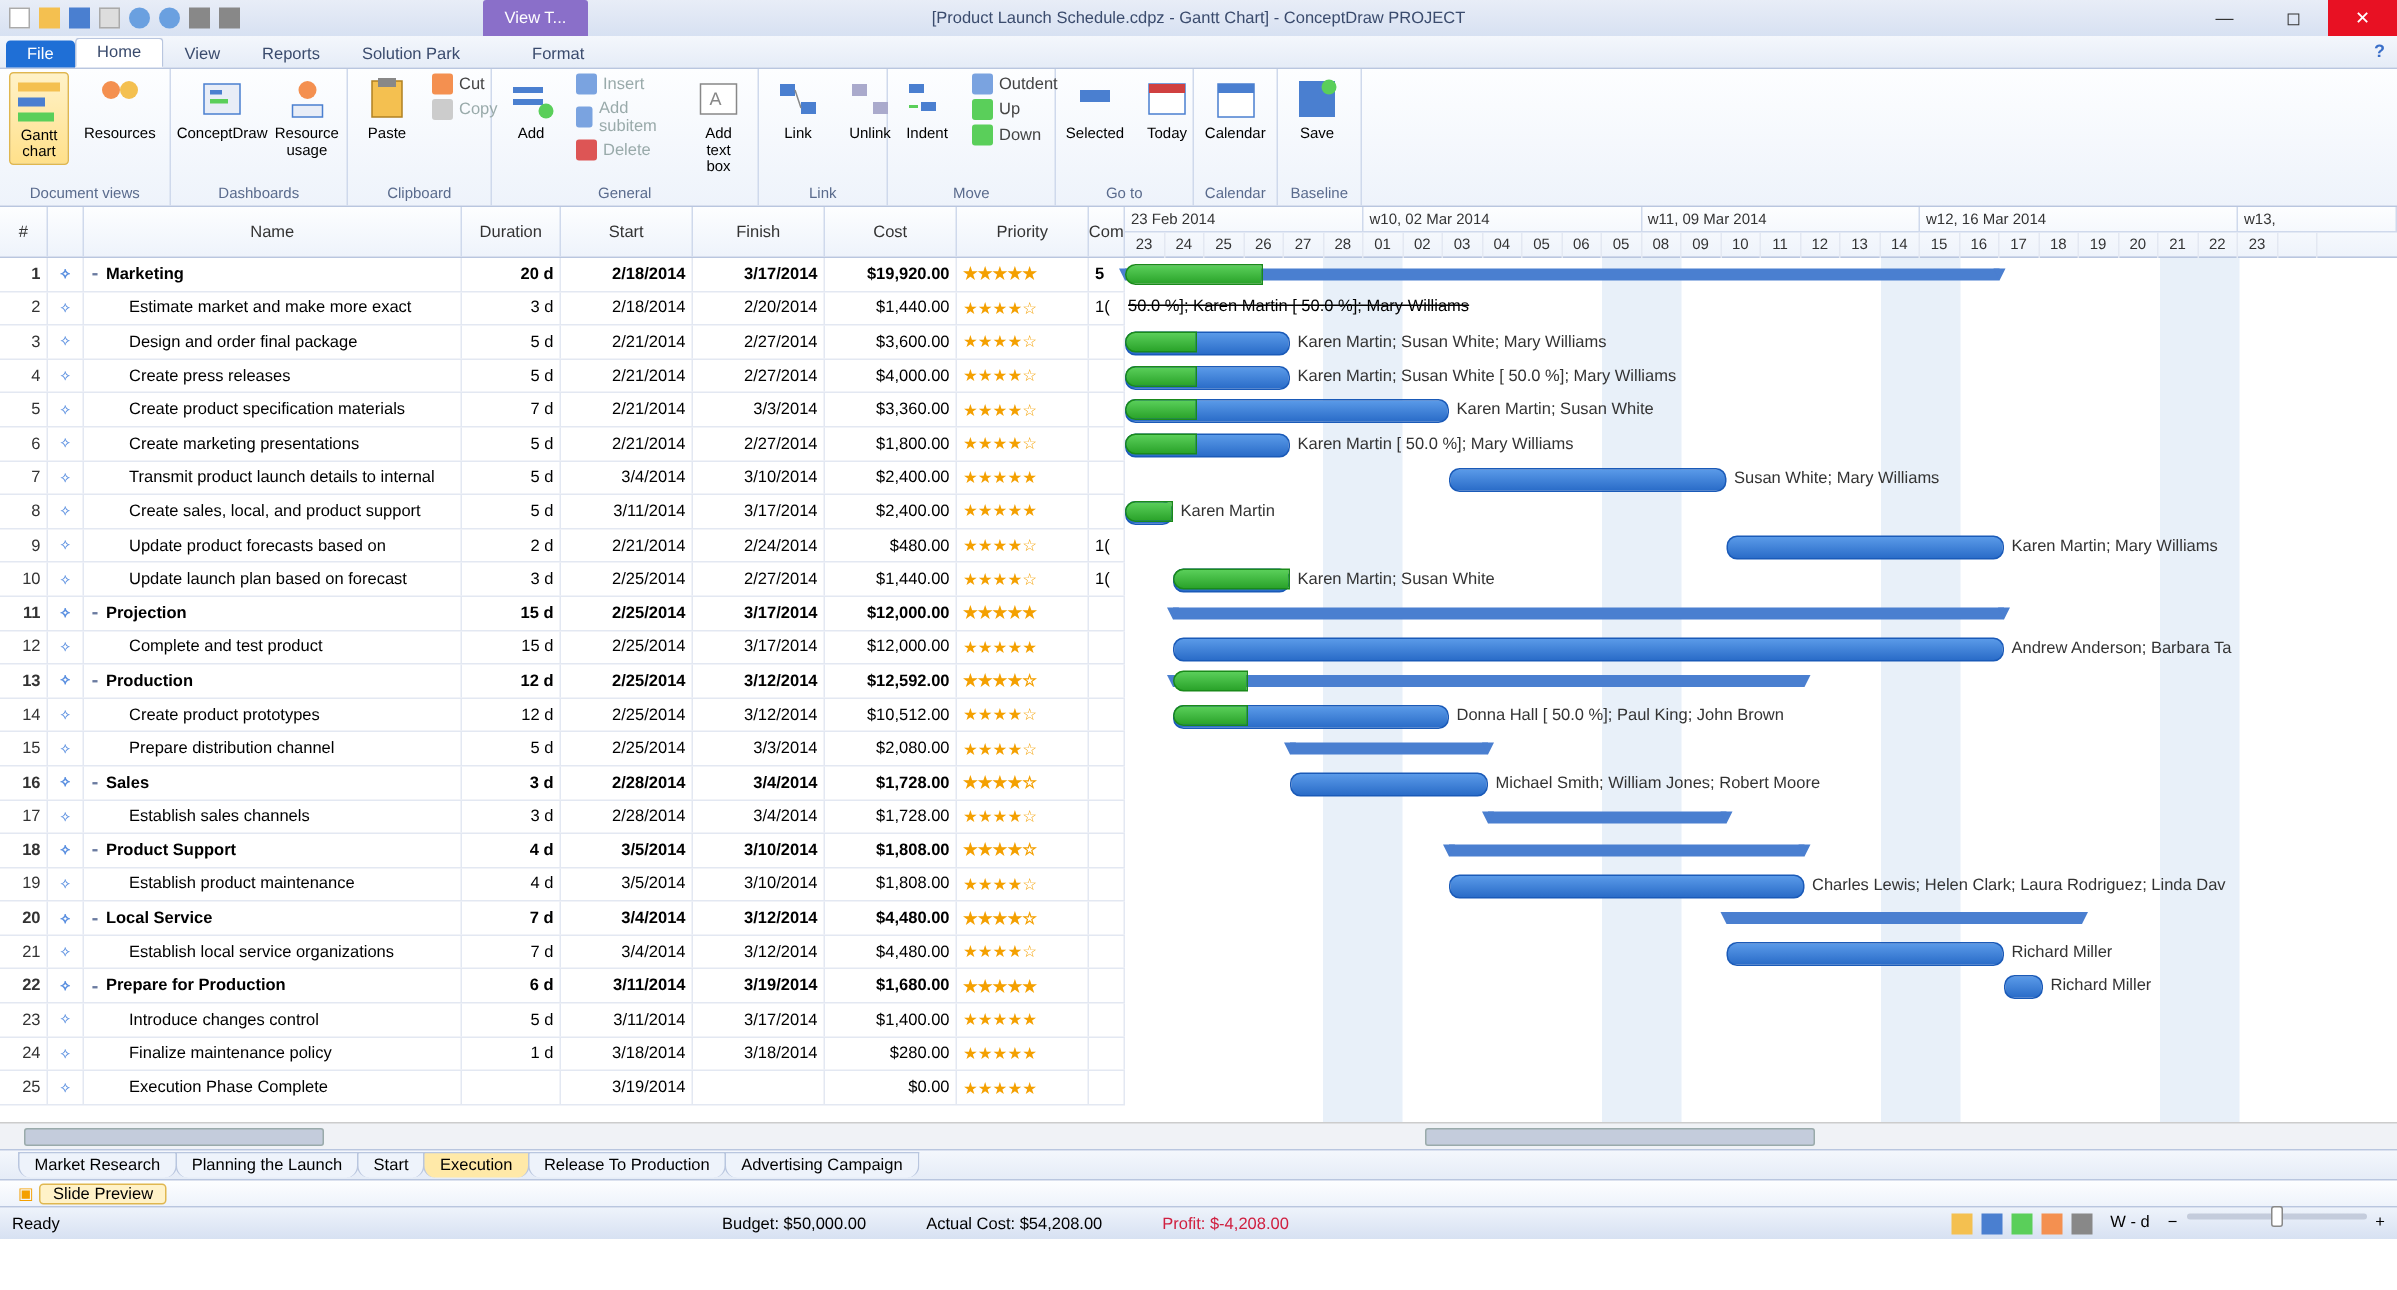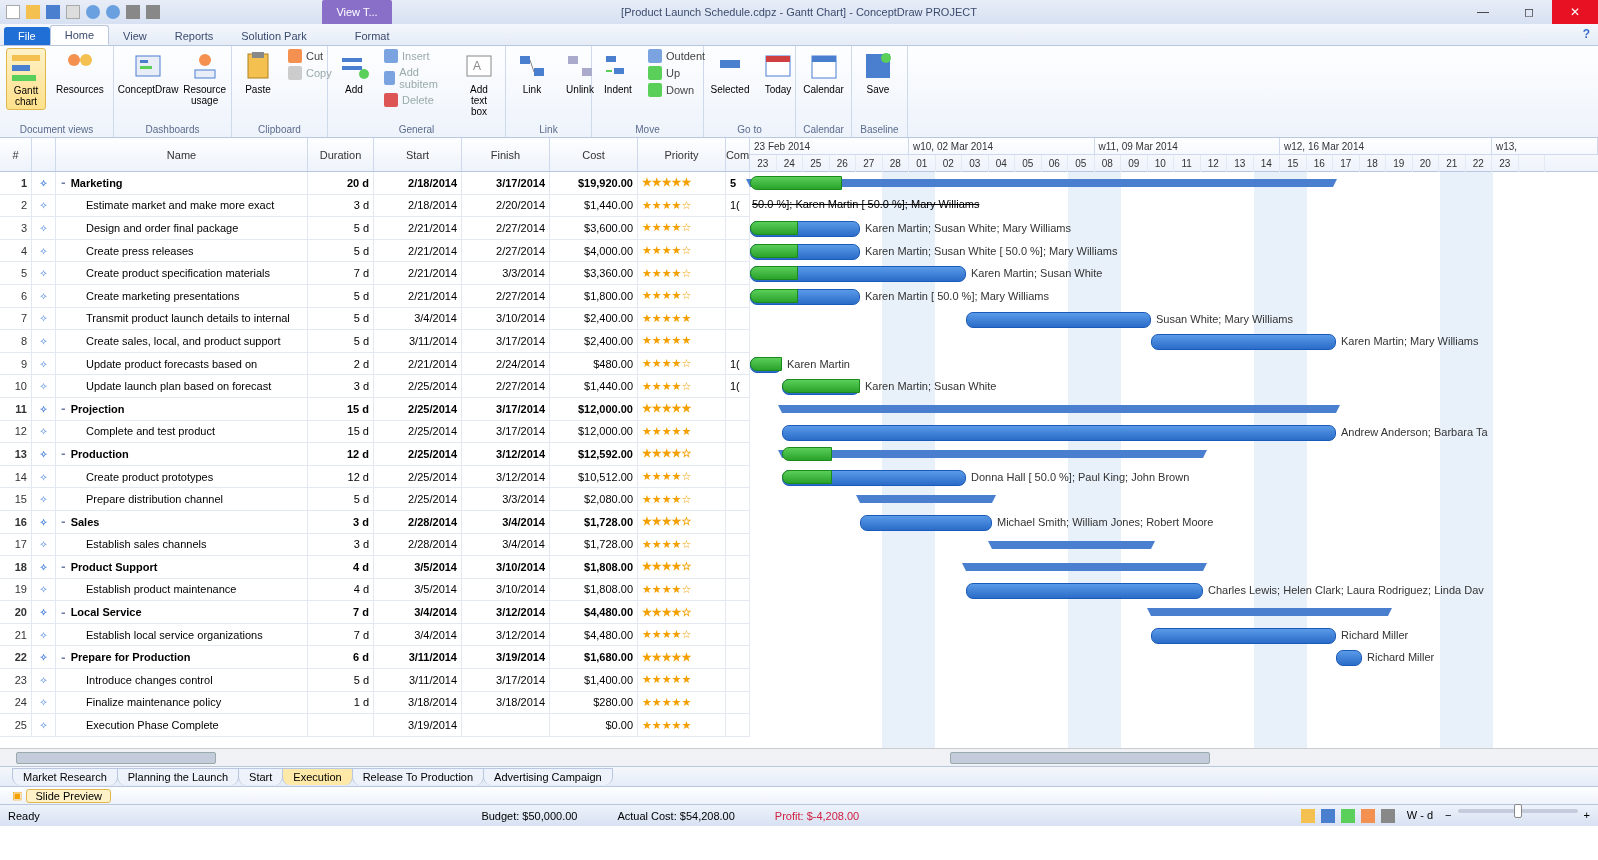--- a/index.html
+++ b/index.html
@@ -744,29 +744,29 @@
             <span class="barlabel">Karen Martin [ 50.0 %]; Mary Williams</span>
           </div>
           <div class="bar prog" style="left: 0px; width: 48px;"></div>
         </div>
         <div class="grow">
           <div class="bar task" style="left: 216px; width: 185px;">
             <span class="barlabel">Susan White; Mary Williams</span>
           </div>
         </div>
         <div class="grow">
+          <div class="bar task" style="left: 0px; width: 32px;">
+            <span class="barlabel">Karen Martin</span>
+          </div>
+          <div class="bar prog" style="left: 0px; width: 32px;"></div>
+        </div>
+        <div class="grow">
           <div class="bar task" style="left: 401px; width: 185px;">
             <span class="barlabel">Karen Martin; Mary Williams</span>
           </div>
-        </div>
-        <div class="grow">
-          <div class="bar task" style="left: 0px; width: 32px;">
-            <span class="barlabel">Karen Martin</span>
-          </div>
-          <div class="bar prog" style="left: 0px; width: 32px;"></div>
         </div>
         <div class="grow">
           <div class="bar task" style="left: 32px; width: 78px;">
             <span class="barlabel">Karen Martin; Susan White</span>
           </div>
           <div class="bar prog" style="left: 32px; width: 78px;"></div>
         </div>
         <div class="grow">
           <div class="bar sum" style="left: 32px; width: 554px;"></div>
         </div>

